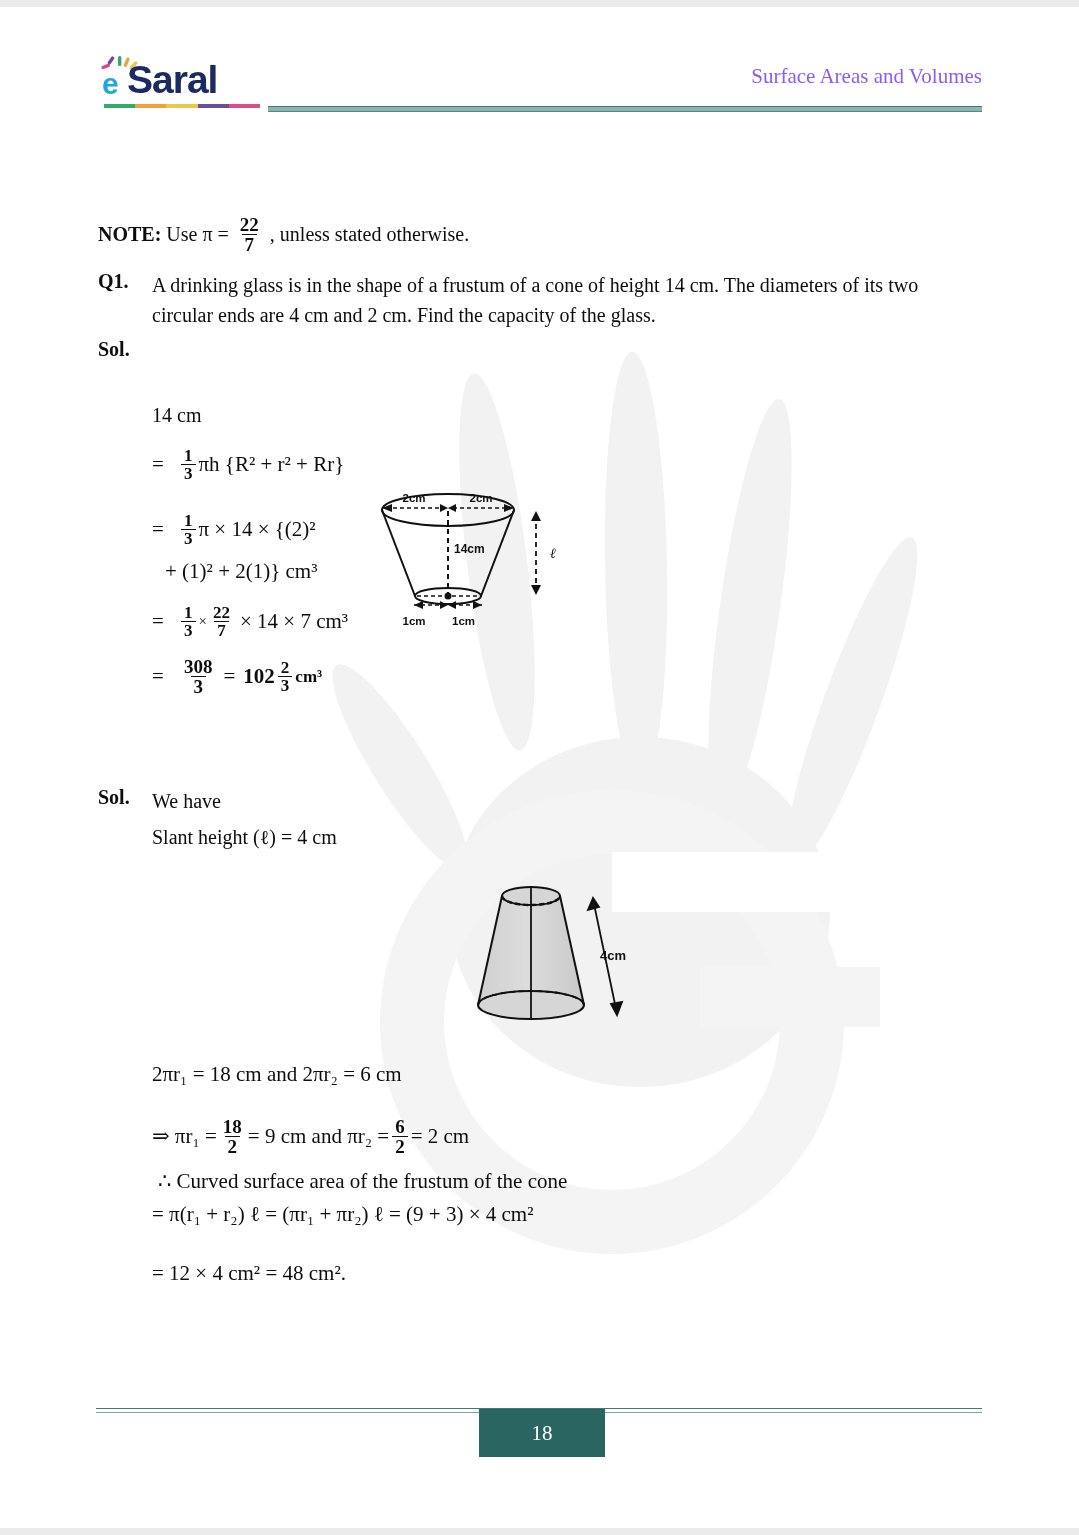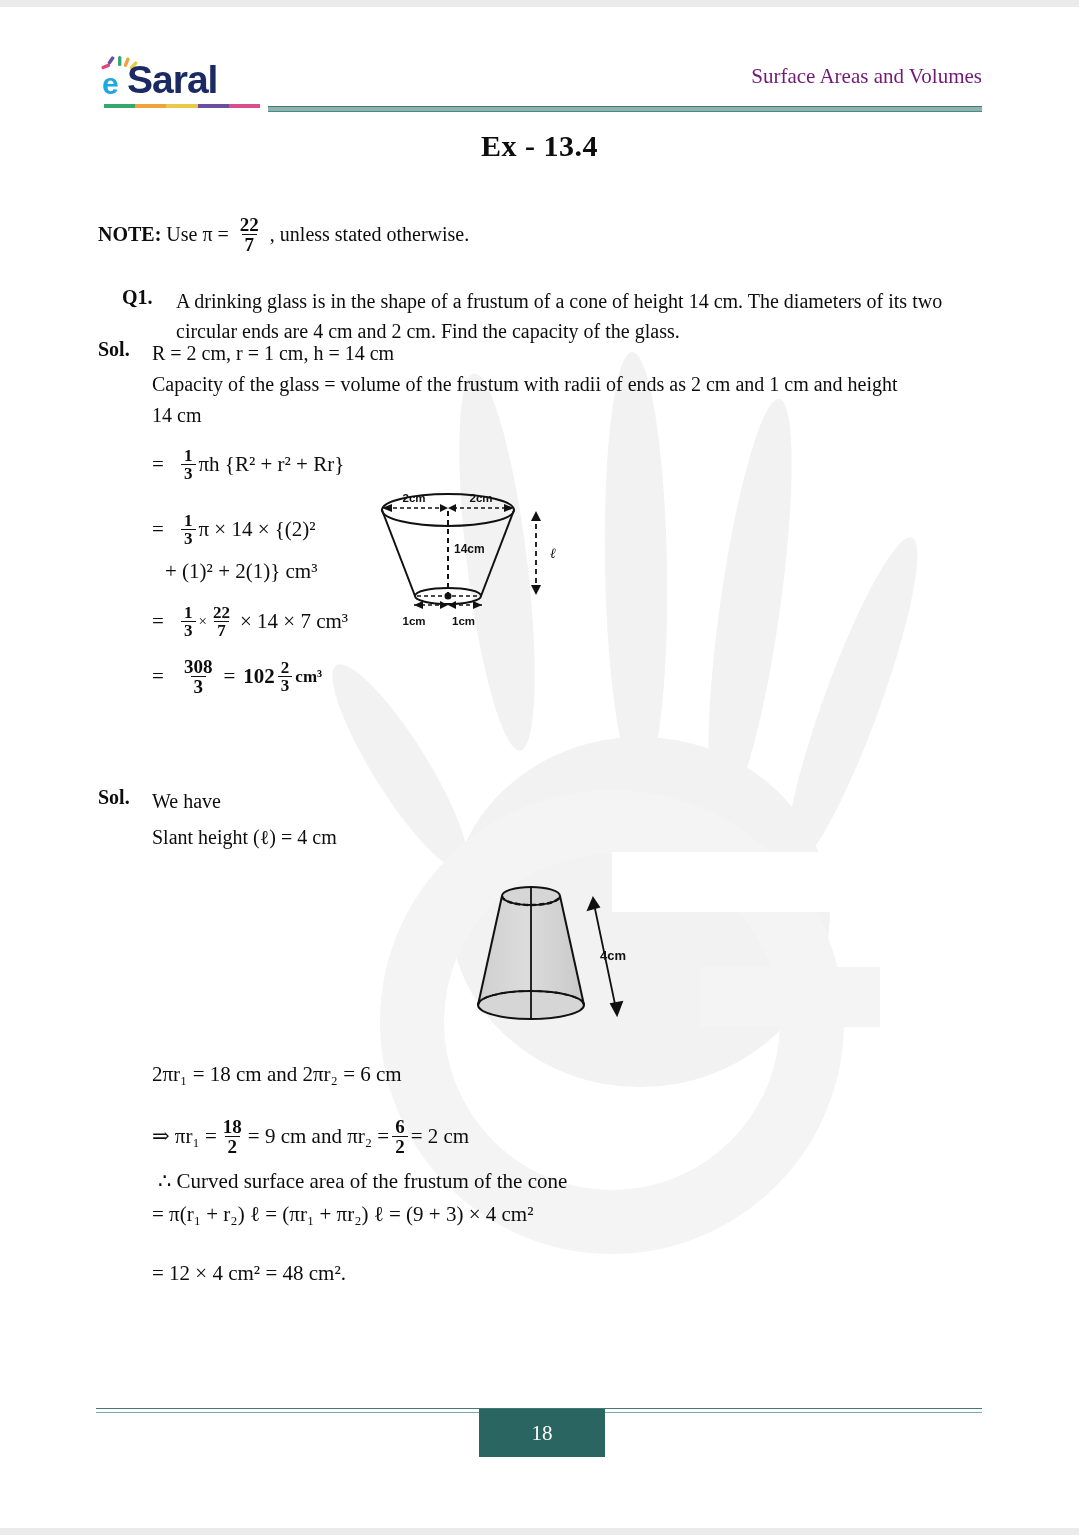--- a/index.html
+++ b/index.html
@@ -21,21 +21,21 @@
   
   .header{position:absolute;left:96px;top:45px;width:886px;height:62px;z-index:5;}
   .logo{position:absolute;left:0;top:4px;width:170px;height:52px;}
   .logo-rays{position:absolute;left:4px;top:0px;width:44px;height:22px;}
   .logo-e{position:absolute;left:6px;top:13px;font-family:"Liberation Sans",sans-serif;
           font-size:30px;font-weight:700;color:#1ca8e0;line-height:1;}
   .logo-word{position:absolute;left:31px;top:4px;font-family:"Liberation Sans",sans-serif;
              font-size:39px;font-weight:700;color:#1b2a63;letter-spacing:-1px;line-height:1;}
   .logo-bar{position:absolute;left:8px;top:48px;width:156px;height:4px;display:flex;}
   .logo-bar i{display:block;height:100%;flex:1;}
-  .hdr-title{position:absolute;right:0;top:12px;font-size:21px;color:#701a75;white-space:nowrap;}
+  .hdr-title{position:absolute;right:0;top:12px;font-size:21px;color:#8b5cf6;white-space:nowrap;}
   .hdr-rule{position:absolute;left:172px;top:54px;width:714px;height:4px;
             border-top:1.6px solid #3f7a74;border-bottom:1.6px solid #4a8a83;background:#8fb3ae;}
 
   .extitle{position:absolute;left:0;top:122px;width:1079px;text-align:center;z-index:5;
            font-size:30px;font-weight:700;letter-spacing:.5px;}
 
   
   .content{position:absolute;left:0;top:0;width:1079px;height:1521px;z-index:5;}
   .note{position:absolute;left:98px;top:208px;font-size:20px;display:flex;align-items:center;gap:5px;}
   .note b{font-weight:700;}
@@ -110,45 +110,42 @@
           <i style="background:#e8c94a"></i>
           <i style="background:#6b4f9e"></i>
           <i style="background:#d94f8c"></i>
       </div>
     </div>
 
     <div class="hdr-title">Surface  Areas and Volumes</div>
     <div class="hdr-rule"></div>
   </div>
 
-  <div class="extitle">Ex - 13.4</div>
 
   <div class="content">
 
     <div class="note">
       <b>NOTE:</b>
       <span>Use π =</span>
       <span class="frac big">
         <span class="num">22</span>
         <span class="den">7</span>
       </span>
       <span>, unless stated otherwise.</span>
     </div>
 
-    <div class="qrow" style="left:98px;top:279px;width:884px;margin-left:24px;">
+    <div class="qrow" style="left:98px;top:263px;width:884px;">
       <div class="qlbl">Q1.</div>
       <div class="qtext">A drinking glass is in the shape of a frustum of a cone of height 14 cm. The diameters of its two circular ends are 4 cm and 2 cm. Find the capacity of the glass.</div>
     </div>
 
     <div class="qrow" style="left:98px;top:331px;width:884px;">
       <div class="qlbl">Sol.</div>
-      <div class="qtext">R = 2 cm, r = 1 cm, h = 14 cm</div>
-    </div>
-
-    <div class="para" style="left:152px;top:362px;width:830px;">Capacity of the glass = volume of the frustum with radii of ends as 2 cm and 1 cm and height</div>
+    </div>
+
     <div class="para" style="left:152px;top:393px;">14 cm</div>
 
     <div class="eq" style="left:152px;top:440px;">
       <span class="eqsign">=</span>
       <span class="frac">
         <span class="num">1</span>
         <span class="den">3</span>
       </span>
       <span>πh {R² + r² + Rr}</span>
     </div>

